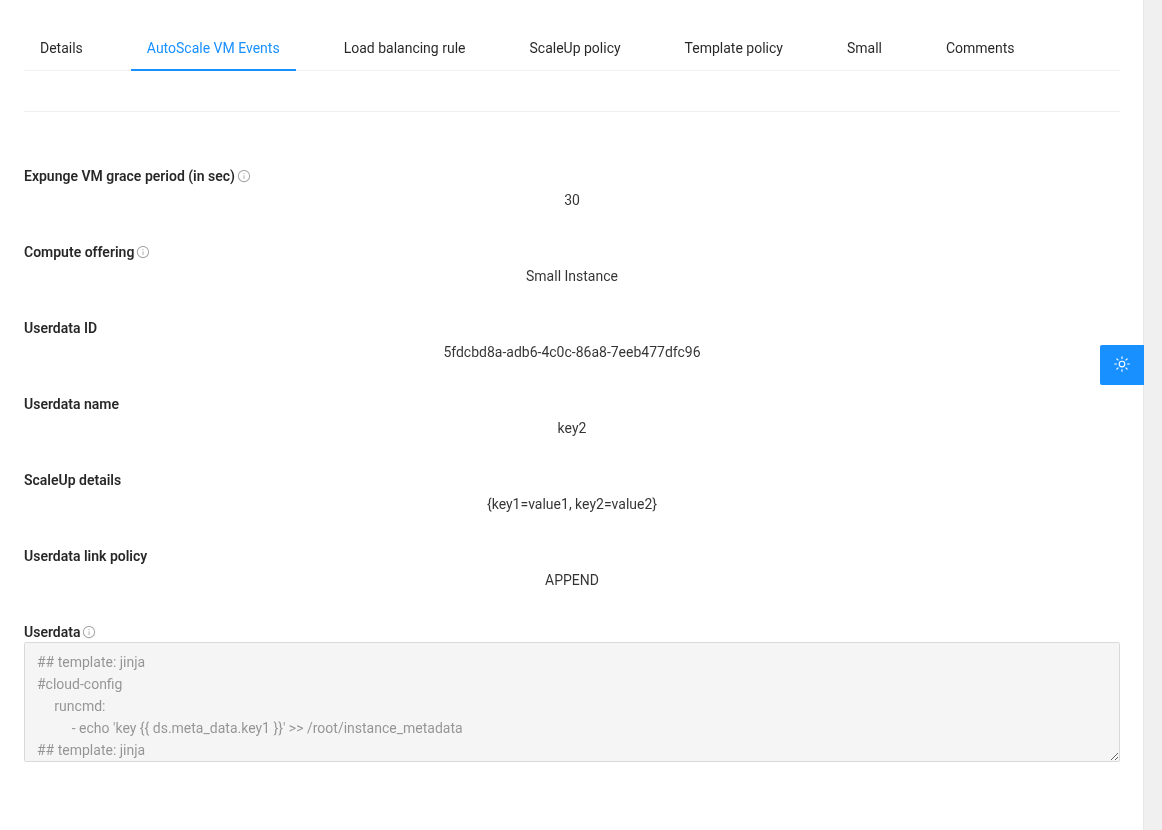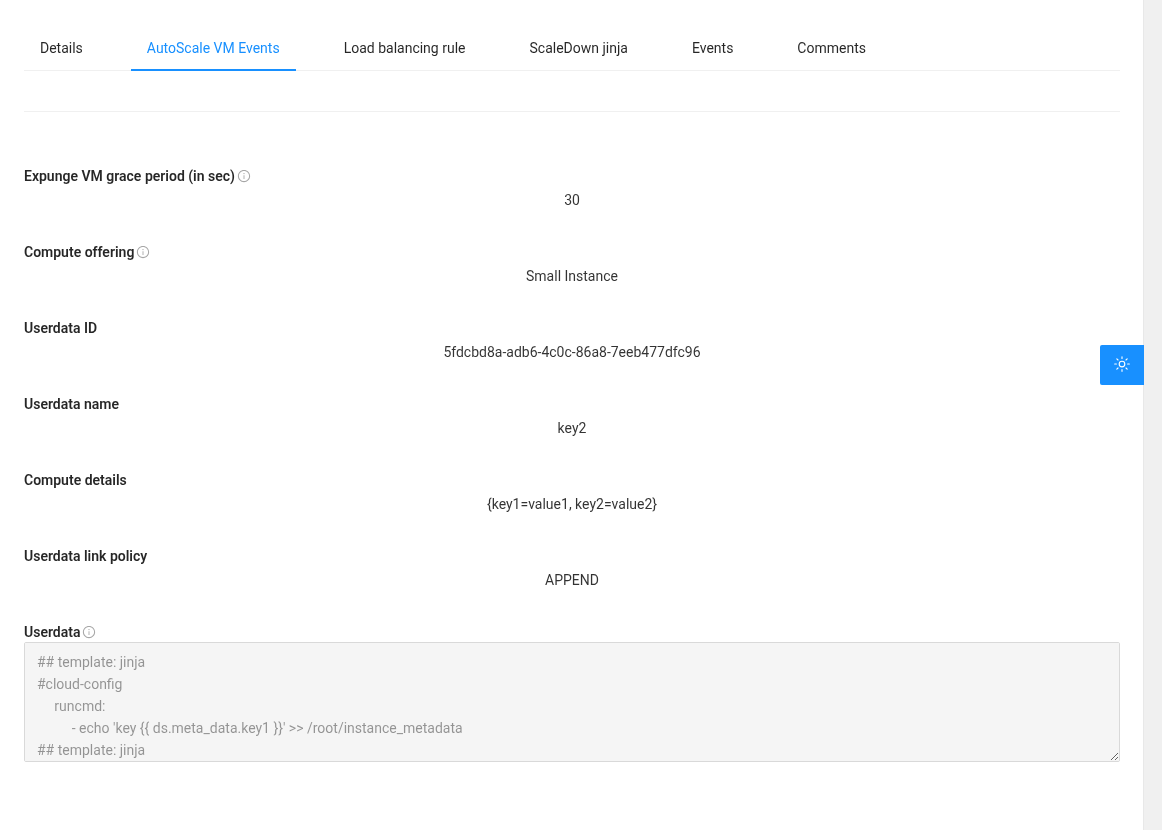--- a/index.html
+++ b/index.html
@@ -144,22 +144,23 @@
 <div class="right-strip"></div>
 <div class="right-border"></div>
 
 <div class="page-wrap">
   <div class="content">
 
     <div class="tabs">
       <div class="tab"><span>Details</span></div>
       <div class="tab active"><span>AutoScale VM Events</span></div>
       <div class="tab"><span>Load balancing rule</span></div>
-      <div class="tab"><span>ScaleDown jinja</span></div>
-      <div class="tab"><span>Events</span></div>
+      <div class="tab"><span>ScaleUp policy</span></div>
+      <div class="tab"><span>Template policy</span></div>
+      <div class="tab"><span>Small</span></div>
       <div class="tab"><span>Comments</span></div>
     </div>
 
     <div class="divider"></div>
 
     <div class="fields">
 
       <div class="field">
         <div class="field-label">
           <span>Expunge VM grace period (in sec)</span>
@@ -196,21 +197,21 @@
 
       <div class="field">
         <div class="field-label">
           <span>Userdata name</span>
         </div>
         <div class="field-value">key2</div>
       </div>
 
       <div class="field">
         <div class="field-label">
-          <span>Compute details</span>
+          <span>ScaleUp details</span>
         </div>
         <div class="field-value">{key1=value1, key2=value2}</div>
       </div>
 
       <div class="field">
         <div class="field-label">
           <span>Userdata link policy</span>
         </div>
         <div class="field-value">APPEND</div>
       </div>

